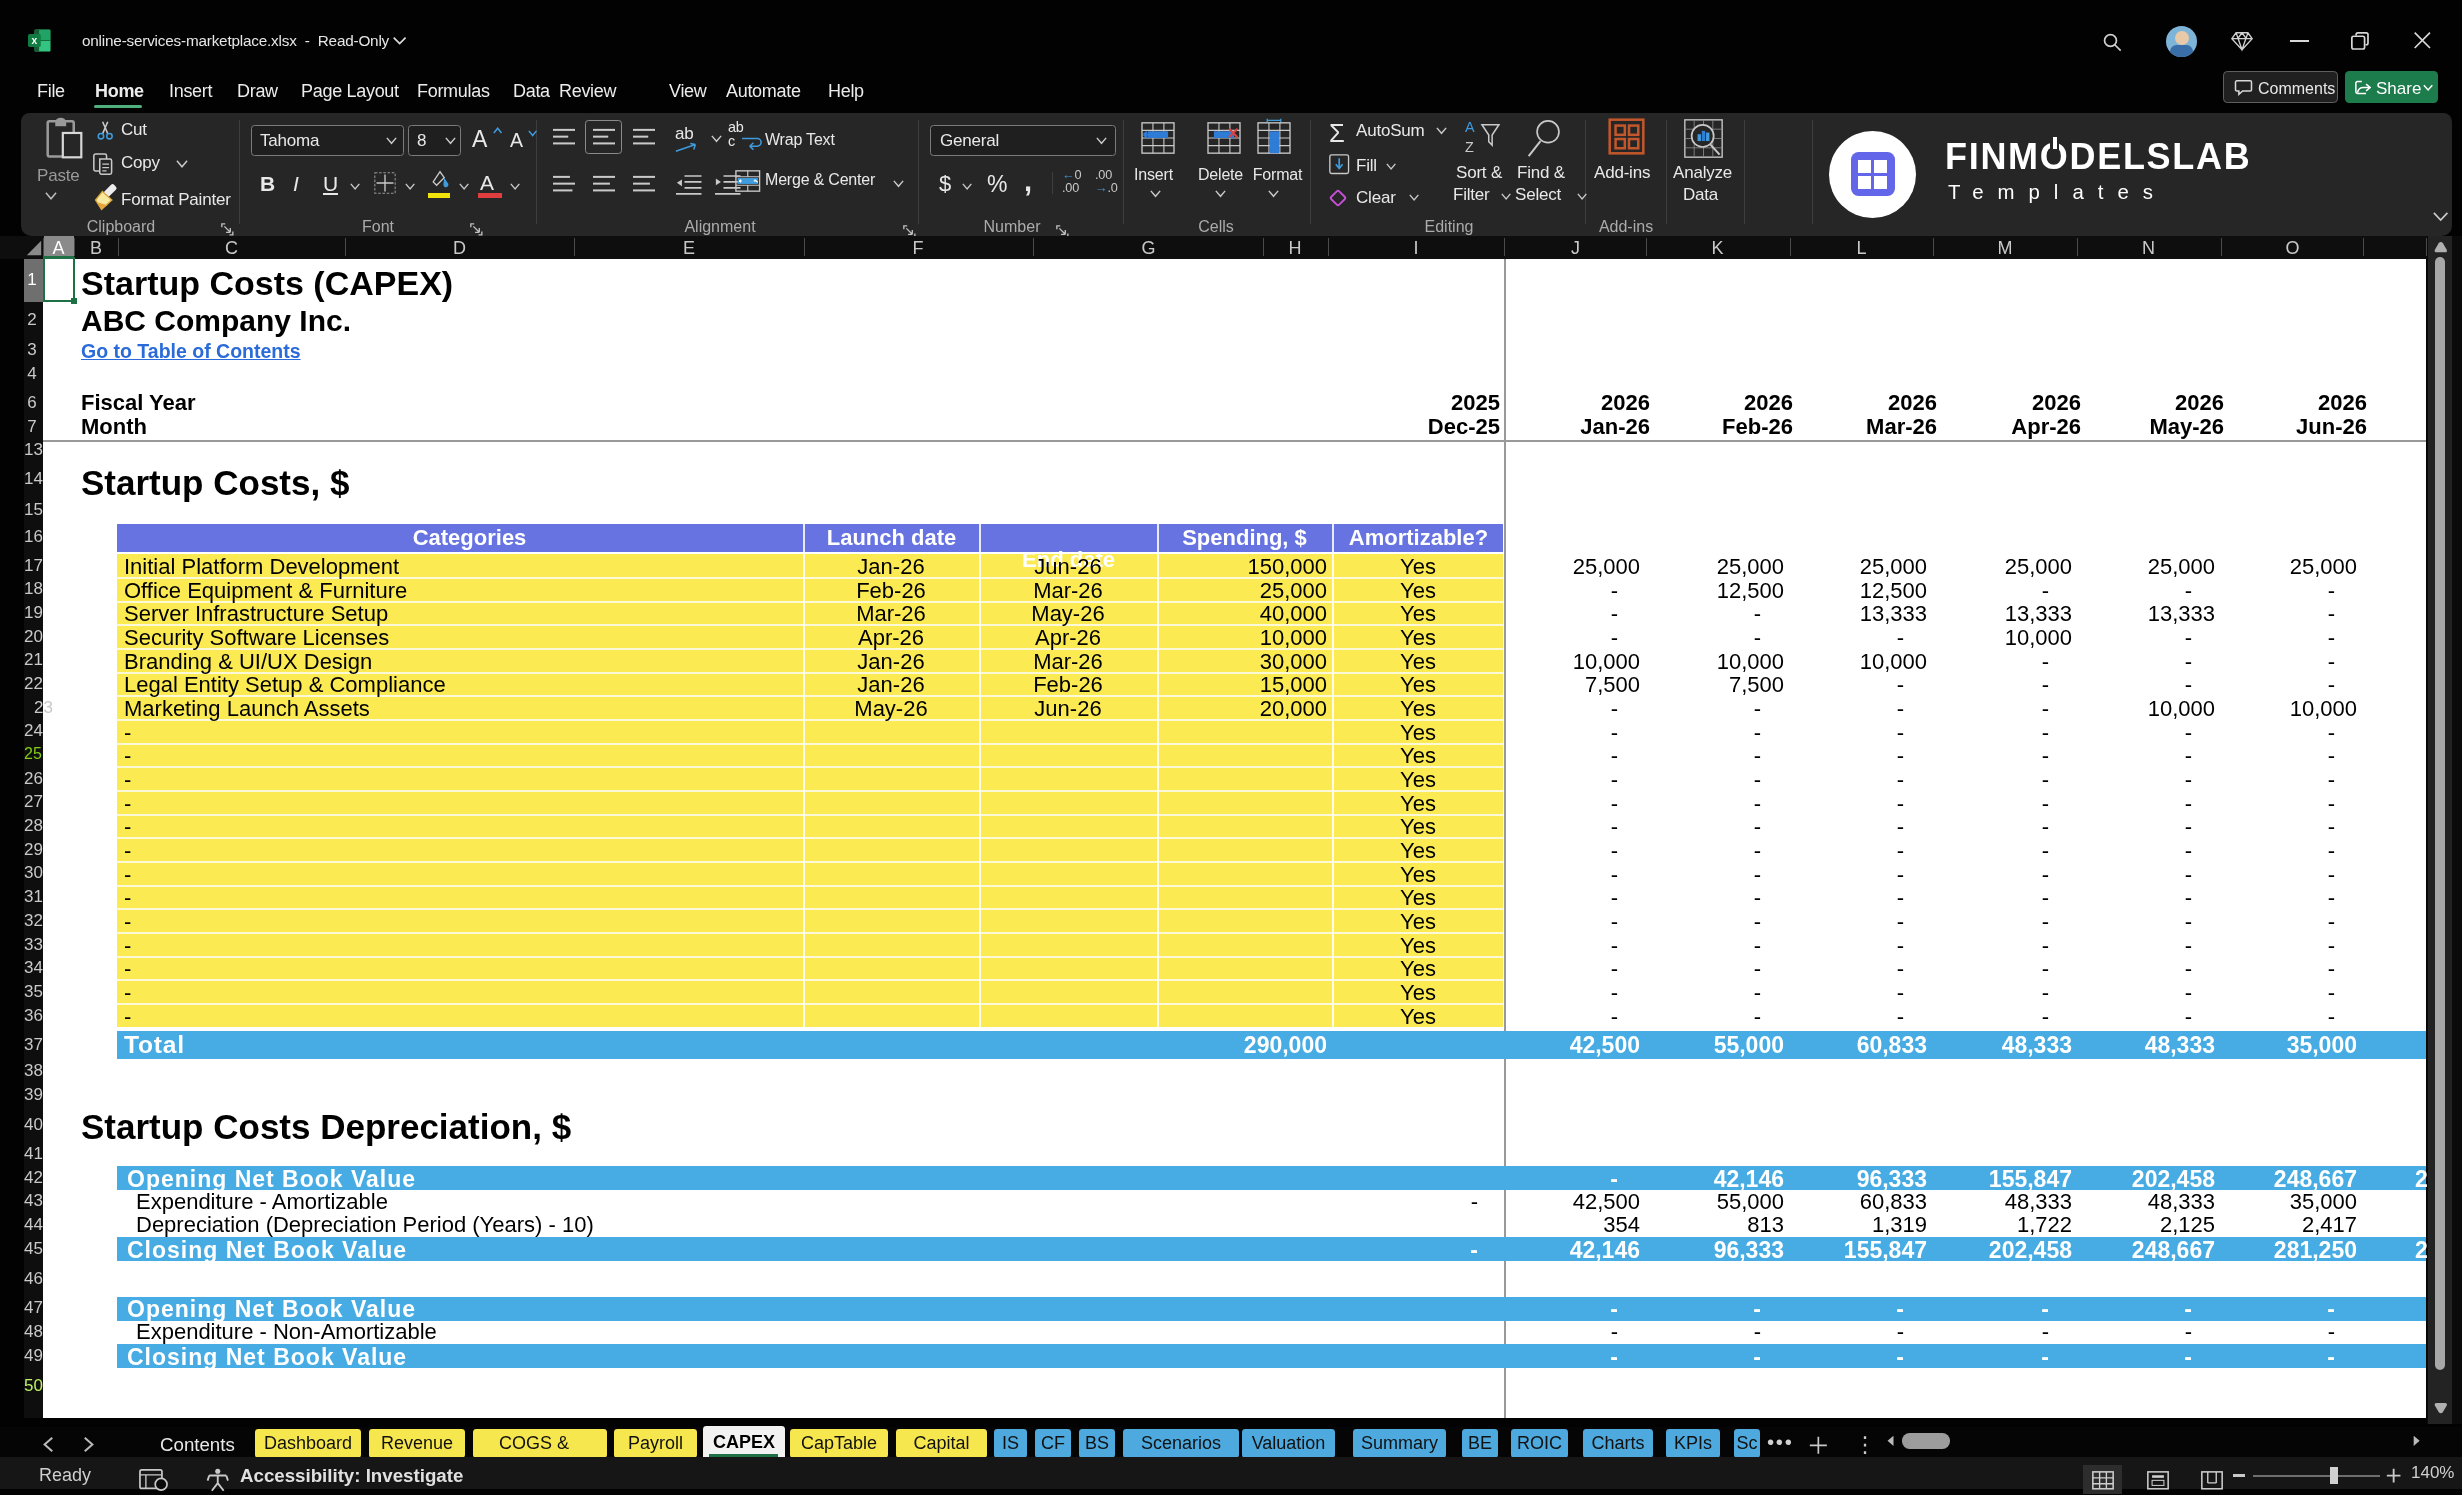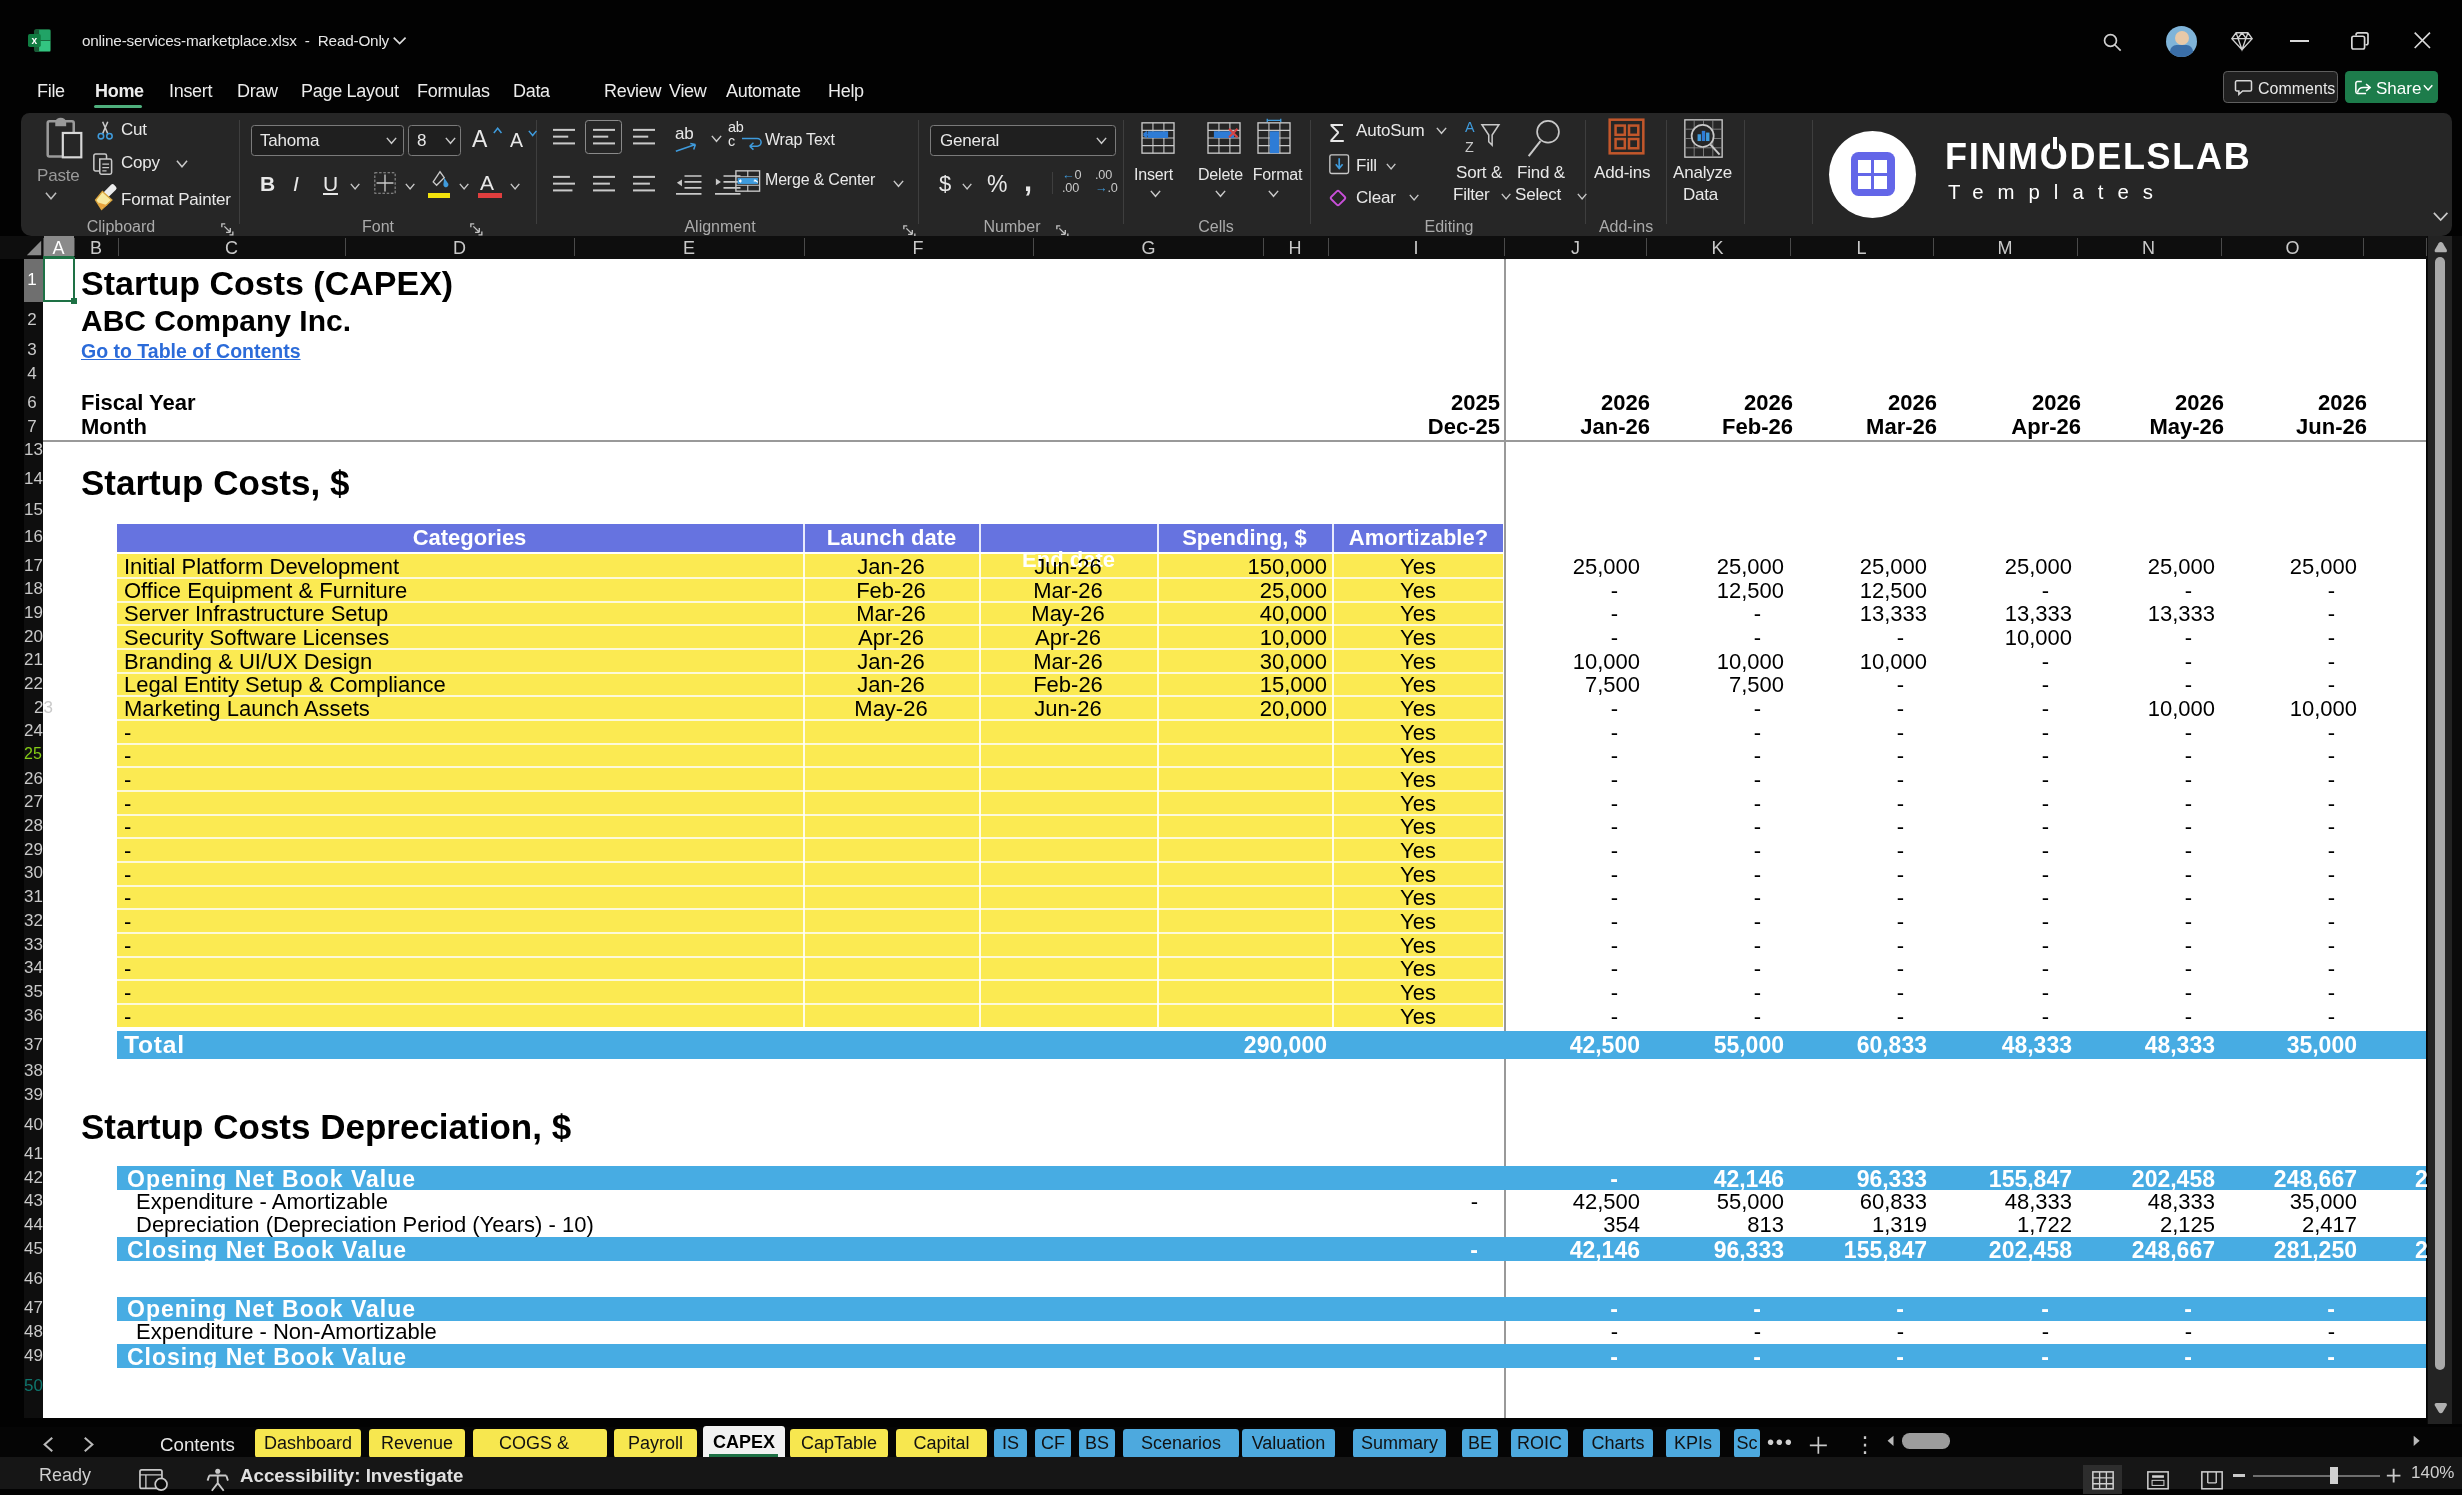--- a/index.html
+++ b/index.html
@@ -49,21 +49,21 @@
 <svg style="left:2413px;top:31px;" width="18.7" height="18.7" viewBox="0 0 22 22">
     <path d="M2 2 L20 20 M20 2 L2 20" stroke="#d8d8d8" stroke-width="2" fill="none"></path>
   </svg>
 <div class="a menu" style="left:37px;top:81px;">File</div>
 <div class="a menu" style="left:95px;top:81px;font-weight:bold;">Home</div>
 <div class="a menu" style="left:169px;top:81px;">Insert</div>
 <div class="a menu" style="left:237px;top:81px;">Draw</div>
 <div class="a menu" style="left:301px;top:81px;">Page Layout</div>
 <div class="a menu" style="left:417px;top:81px;">Formulas</div>
 <div class="a menu" style="left:513px;top:81px;">Data</div>
-<div class="a menu" style="left:604px;top:81px;">Review</div>
+<div class="a menu" style="left:559px;top:81px;">Review</div>
 <div class="a menu" style="left:669px;top:81px;">View</div>
 <div class="a menu" style="left:726px;top:81px;">Automate</div>
 <div class="a menu" style="left:828px;top:81px;">Help</div>
 <div class="a" style="left:94px;top:105px;width:48px;height:3.4px;border-radius:1.7px;background:#4faf7d;"></div>
 <div class="a" style="left:2223px;top:71px;width:115px;height:32px;border:0.8px solid #5f5f5f;border-radius:4.2px;background:#202020;"></div>
 <svg style="left:2235px;top:80px;" width="17" height="16" viewBox="0 0 20 19">
     <path d="M2 1 h16 a1.5 1.5 0 0 1 1.5 1.5 v9 a1.5 1.5 0 0 1 -1.5 1.5 h-9 l-4.5 4 v-4 h-2.5 a1.5 1.5 0 0 1 -1.5 -1.5 v-9 A1.5 1.5 0 0 1 2 1 Z" stroke="#d8d8d8" stroke-width="1.8" fill="none"></path>
   </svg>
 <div class="a" style="left:2258px;top:80px;font-size:16px;color:#e8e8e8;">Comments</div>
 <div class="a" style="left:2345px;top:71px;width:93px;height:32px;border-radius:4.2px;background:#1d7c4b;"></div>
@@ -430,21 +430,21 @@
 <div class="a c" style="left:24px;top:1115px;width:16px;font-size:17px;color:#c9c9c9;">40</div>
 <div class="a c" style="left:24px;top:1144px;width:16px;font-size:17px;color:#c9c9c9;">41</div>
 <div class="a c" style="left:24px;top:1168px;width:16px;font-size:17px;color:#c9c9c9;">42</div>
 <div class="a c" style="left:24px;top:1191px;width:16px;font-size:17px;color:#c9c9c9;">43</div>
 <div class="a c" style="left:24px;top:1215px;width:16px;font-size:17px;color:#c9c9c9;">44</div>
 <div class="a c" style="left:24px;top:1239px;width:16px;font-size:17px;color:#c9c9c9;">45</div>
 <div class="a c" style="left:24px;top:1269px;width:16px;font-size:17px;color:#c9c9c9;">46</div>
 <div class="a c" style="left:24px;top:1298px;width:16px;font-size:17px;color:#c9c9c9;">47</div>
 <div class="a c" style="left:24px;top:1322px;width:16px;font-size:17px;color:#c9c9c9;">48</div>
 <div class="a c" style="left:24px;top:1346px;width:16px;font-size:17px;color:#c9c9c9;">49</div>
-<div class="a c" style="left:24px;top:1376px;width:16px;font-size:17px;color:#0f766e;">50</div>
+<div class="a c" style="left:24px;top:1376px;width:16px;font-size:17px;color:#bef264;">50</div>
 <div class="a" style="left:43px;top:257px;width:32px;height:45px;border:2.1px solid #1E7145;"></div>
 <div class="a" style="left:71px;top:298px;width:6px;height:6px;background:#1E7145;"></div>
 <div class="a" style="left:43px;top:440px;width:2383px;height:1.7px;background:#999;"></div>
 <div class="a" style="left:1504px;top:259px;width:1.7px;height:1159px;background:#999;"></div>
 <div class="a sheettx b" style="left:81px;top:265px;font-size:34px;line-height:37px;">Startup Costs (CAPEX)</div>
 <div class="a sheettx b" style="left:81px;top:305px;font-size:30px;line-height:32px;">ABC Company Inc.</div>
 <div class="a sheettx" style="left:81px;top:339px;font-size:19.5px;line-height:25.5px;"><span style="color:#2B6BD9;text-decoration:underline;font-weight:bold;">Go to Table of Contents</span></div>
 <div class="a sheettx b" style="left:81px;top:391px;">Fiscal Year</div>
 <div class="a sheettx b" style="left:81px;top:415px;">Month</div>
 <div class="a sheettx b num r" style="left:1330px;top:391px;width:170px;">2025</div>

